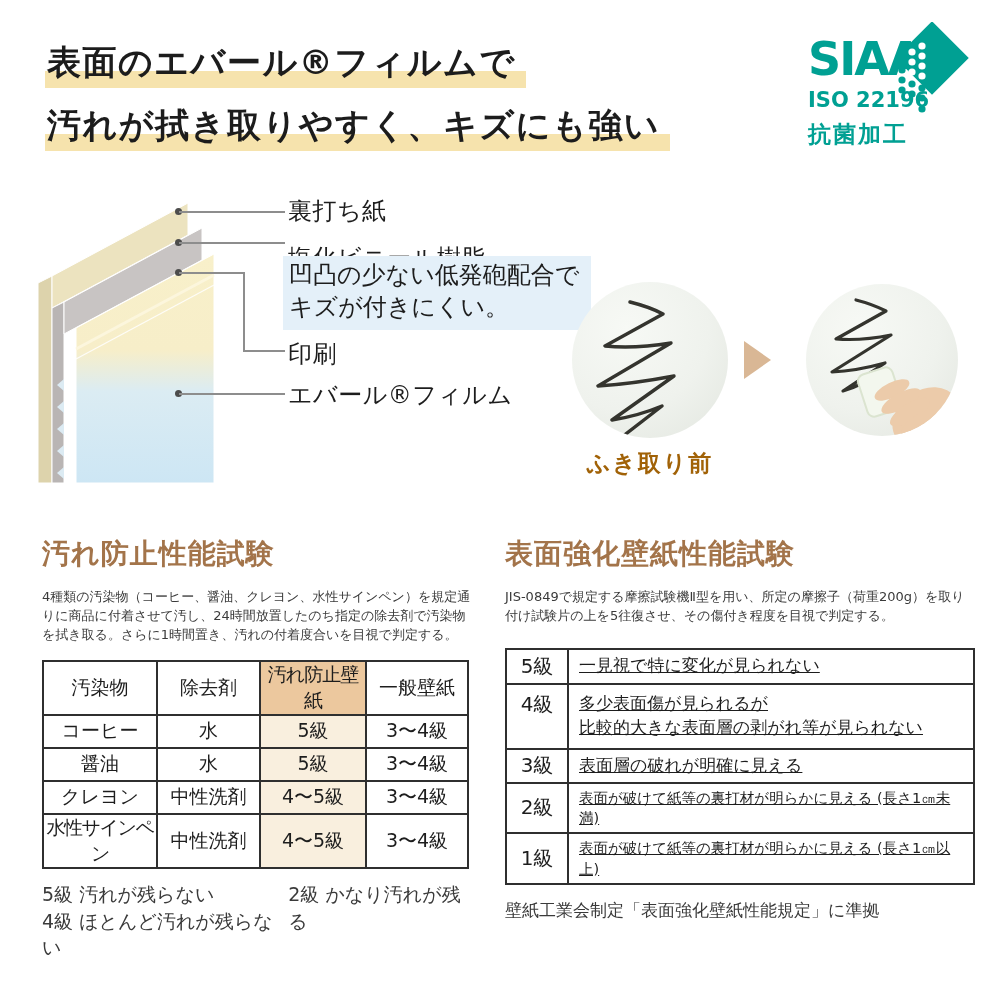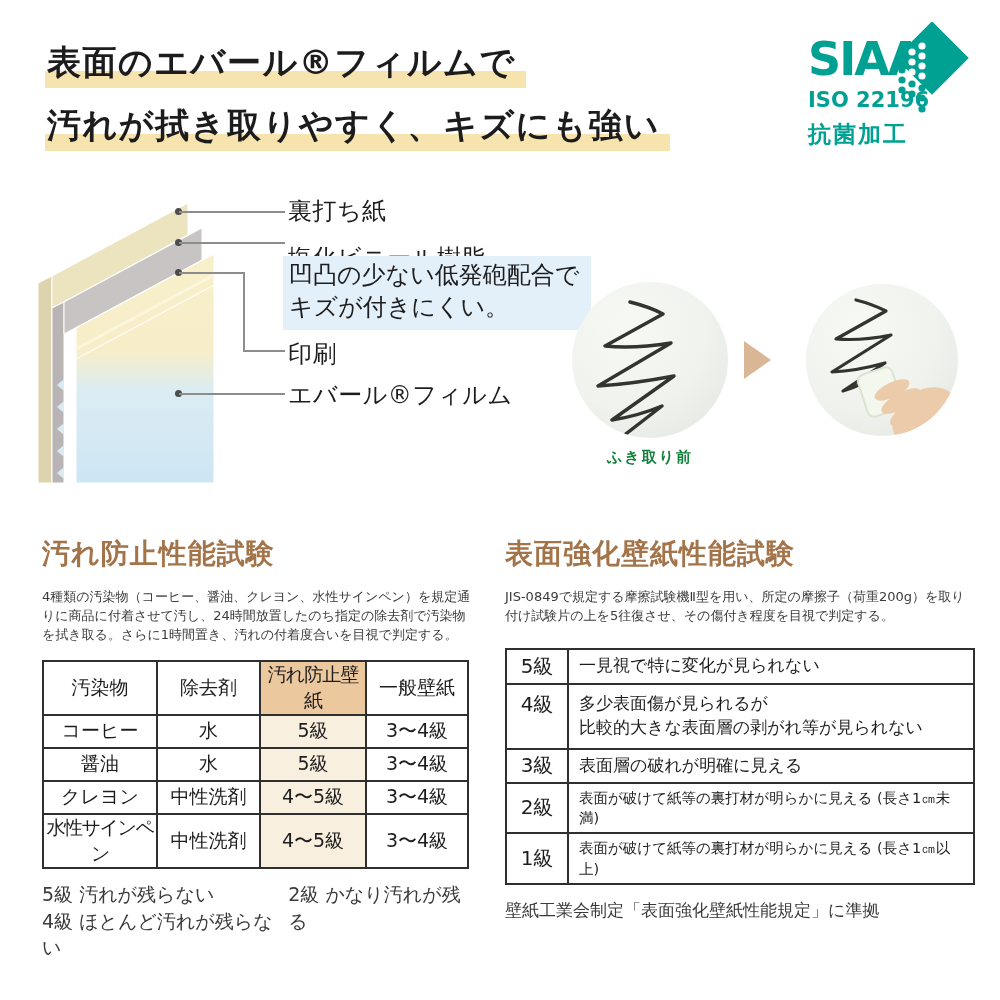--- a/index.html
+++ b/index.html
@@ -29,21 +29,21 @@
              font-size:24px;line-height:1.32;padding:4px 2px 7px 6px;color:#1d1d1d;}
 
   
   .circle{position:absolute;border-radius:50%;overflow:hidden;
           background:radial-gradient(circle at 35% 30%,#f7f9f5 0%,#eff2ed 55%,#e2e6df 100%);}
   .c-before{left:572px;top:282px;width:156px;height:156px;}
   .c-after{left:806px;top:284px;width:152px;height:152px;}
   .circle svg{display:block;width:100%;height:100%;}
   .arrow{position:absolute;left:744px;top:341px;width:0;height:0;
          border-top:19px solid transparent;border-bottom:19px solid transparent;border-left:27px solid #d9b795;}
-  .caption{position:absolute;font-size:15px;font-weight:bold;color:#15803d;text-align:center;letter-spacing:2px;}
+  .caption{position:absolute;font-size:23px;font-weight:bold;color:#a16207;text-align:center;letter-spacing:2px;}
   .cap-before{left:572px;top:448px;width:156px;}
   .cap-after{left:806px;top:448px;width:152px;}
 
   
   .section{position:absolute;top:535px;}
   .sec-left{left:42px;width:433px;}
   .sec-right{left:505px;width:470px;}
   .sec-title{font-size:28px;font-weight:bold;color:#a3744a;letter-spacing:1px;}
   .sec-desc{margin-top:15px;font-size:13px;line-height:1.45;color:#3a3a3a;}
 
@@ -54,21 +54,21 @@
   .tan-h{background:#ecc89e;font-size:18px;letter-spacing:-1px;}
   .tan{background:#f9efde;}
   .tight{font-size:16px;letter-spacing:-1.5px;}
 
   .legend{display:flex;margin-top:12px;font-size:19px;color:#3a3a3a;line-height:1.42;}
   .legend-col1{width:253px;}
 
   .strength-table{margin-top:22px;width:470px;}
   .strength-table td{border:2px solid #2f2f2f;color:#1d1d1d;}
   .grade{width:58px;text-align:center;font-size:20px;}
-  .desc{font-size:17px;padding:4px 4px 4px 10px;line-height:1.4;}
+  .desc{font-size:17px;padding:4px 4px 4px 10px;line-height:1.4;text-decoration:underline;}
   .desc-sm{font-size:14.5px;}
   .footnote{margin-top:14px;font-size:17px;color:#3a3a3a;}
 </style>
 </head>
 <body>
 
 <div class="page">
 
   <div class="headline">
     <div class="hl-line">

